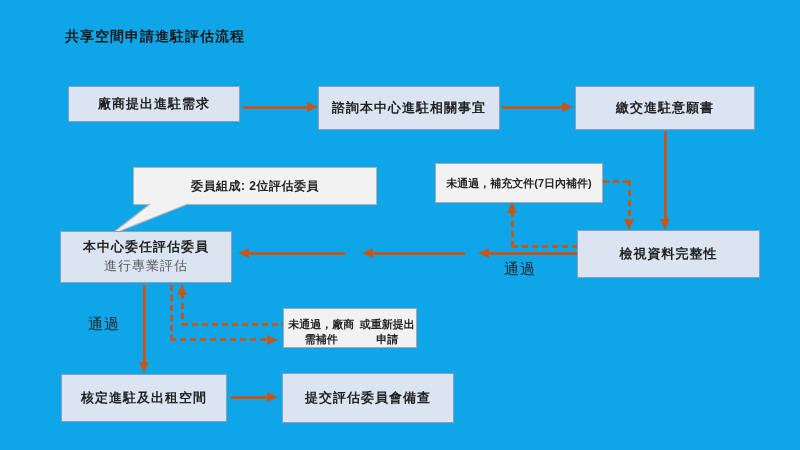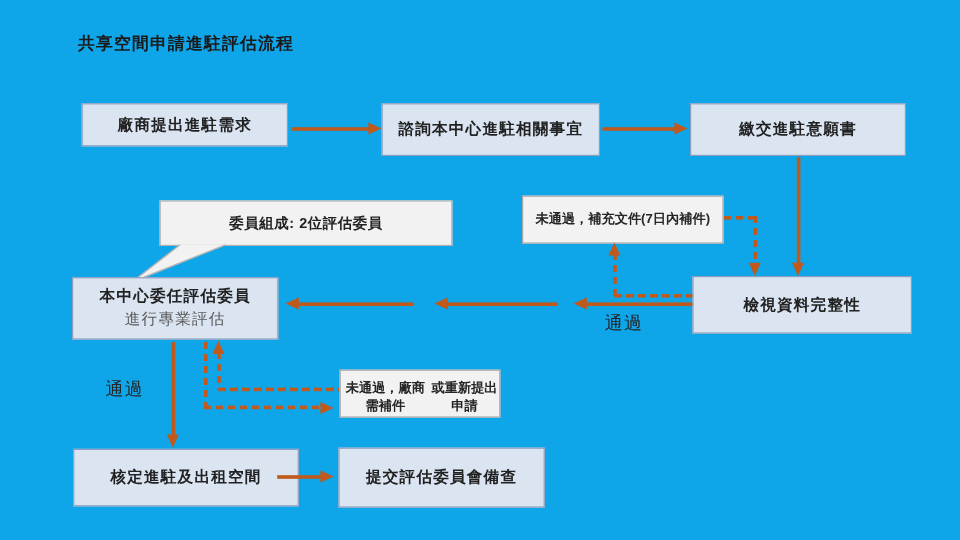--- a/index.html
+++ b/index.html
@@ -118,21 +118,21 @@
 
   <div class="dash-h" style="left:182px;top:323px;width:101px;"></div>
   <div class="dash-v" style="left:181px;top:293px;height:32px;"></div>
   <div class="ah ah-u" style="left:177px;top:284px;"></div>
 
   <div class="note" style="left:283px;top:308px;width:134px;height:40px;align-items:flex-end;">
     <span>未通過，廠商需補件</span>
     <span>或重新提出申請</span>
   </div>
 
-  <div class="box" style="left:61px;top:374px;width:188px;height:48px;">
+  <div class="box" style="left:61px;top:374px;width:166px;height:48px;">
     <span>核定進駐及出租空間</span>
   </div>
   <div class="box" style="left:282px;top:373px;width:172px;height:50px;">
     <span>提交評估委員會備查</span>
   </div>
 
   <div class="hline" style="left:231px;top:396px;width:37px;"></div>
   <div class="ah ah-r" style="left:267px;top:392px;"></div>
 
 </div>

